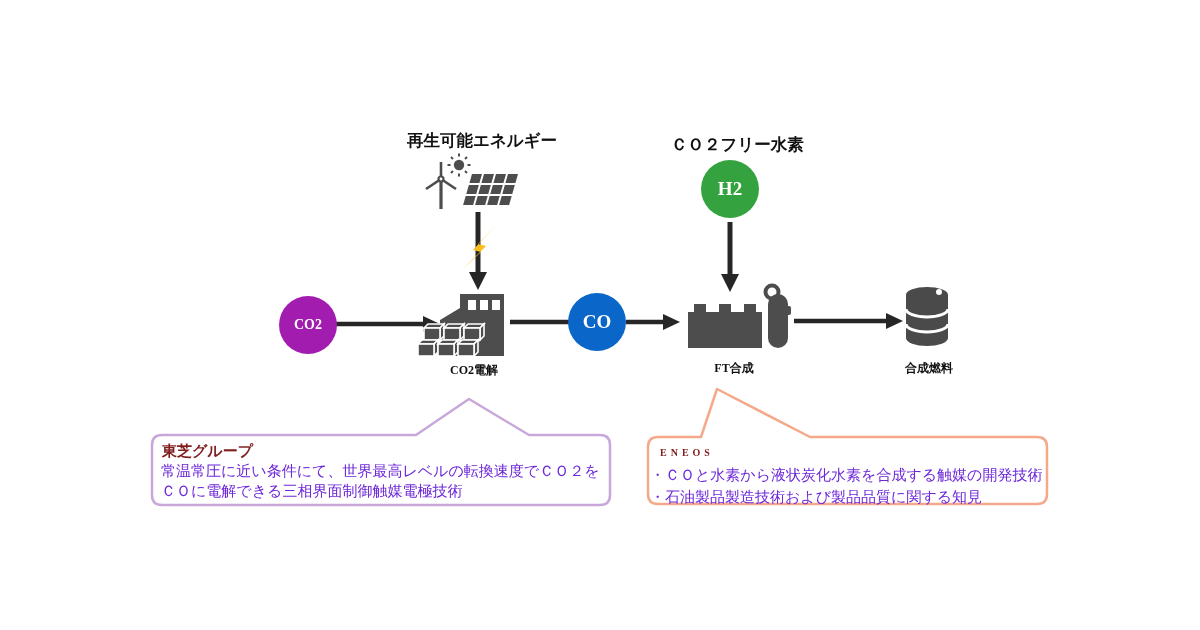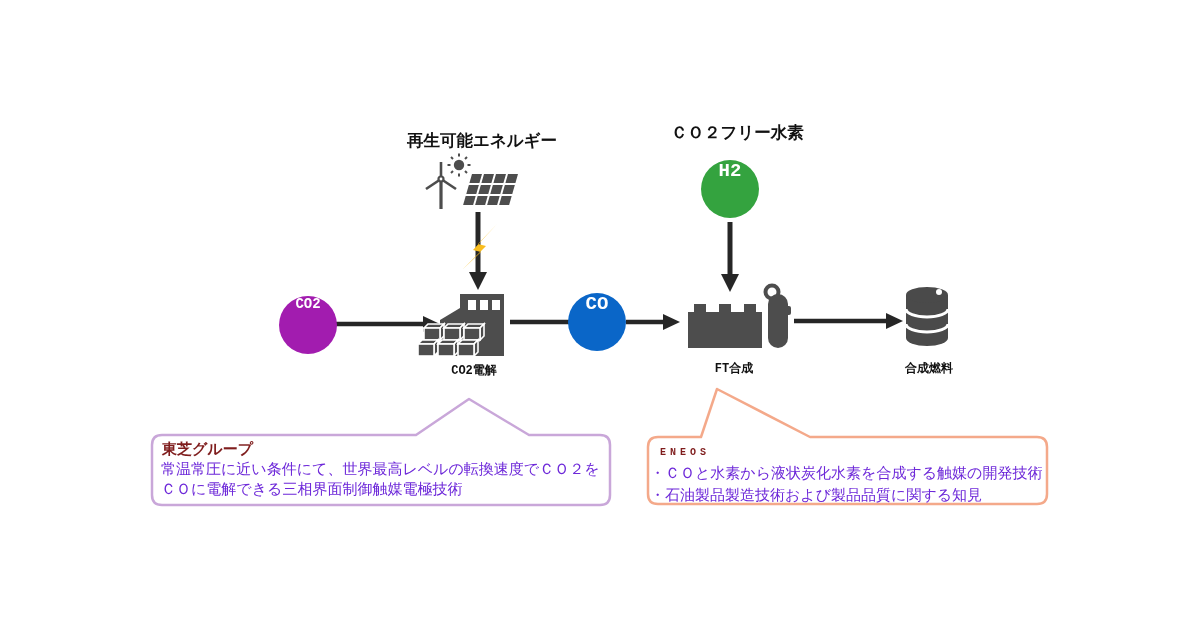--- a/index.html
+++ b/index.html
@@ -1,24 +1,24 @@
 <!DOCTYPE html>
 <html><head>
 <meta charset="utf-8">
 <style>
   html,body { margin:0; padding:0; background:#fff; }
   .canvas {
     position:relative; width:1200px; height:630px; background:#ffffff;
-    font-family:Liberation Mono, monospace; overflow:hidden;
+    font-family:Liberation Serif, serif; overflow:hidden;
   }
   .diagram-svg { position:absolute; left:0; top:0; width:1200px; height:630px; }
   .top-label { position:absolute; font-weight:bold; color:#111; font-size:16.5px; white-space:nowrap; }
   .node-circle {
     position:absolute; width:58px; height:58px; border-radius:50%;
-    display:flex; align-items:flex-start; justify-content:center;
+    display:flex; align-items:center; justify-content:center;
     color:#fff; font-weight:bold;
   }
   .circle-co2 { left:279px; top:296px; background:#a21caf; font-size:14px; }
   .circle-co  { left:568px; top:293px; background:#0a66c8; font-size:19px; }
   .circle-h2  { left:701px; top:160px; background:#34a33f; font-size:19px; }
   .flow-label { position:absolute; font-weight:bold; color:#111; font-size:12px; text-align:center; width:140px; white-space:nowrap; }
   .callout-text { position:absolute; color:#6d28d9; font-size:15px; line-height:20px; white-space:nowrap; }
   .callout-title { font-weight:bold; color:#7f1d1d; font-size:15px; }
   .eneos-title { font-size:10px; letter-spacing:4px; }
 </style>
@@ -145,21 +145,21 @@
       <path d="M5,40 A21,8 0 0 0 47,40" fill="none" stroke="#fff" stroke-width="3"></path>
       <circle cx="38" cy="8" r="3" fill="#fff"></circle>
     </g>
 
     <path d="M162,435 L416,435 L469,399 L529,435 L600,435 Q610,435 610,445 L610,495 Q610,505 600,505 L162,505 Q152,505 152,495 L152,445 Q152,435 162,435 Z" fill="#ffffff" stroke="#c9a7d9" stroke-width="2.5" stroke-linejoin="round"></path>
     <path d="M658,437 L701,437 L717,389 L810,437 L1037,437 Q1047,437 1047,447 L1047,494 Q1047,504 1037,504 L658,504 Q648,504 648,494 L648,447 Q648,437 658,437 Z" fill="#ffffff" stroke="#f4a98a" stroke-width="2.5" stroke-linejoin="round"></path>
   </svg>
 
   <div class="top-label" style="left:407px; top:130px;">再生可能エネルギー</div>
 
-  <div class="top-label" style="left:671px; top:122px;">ＣＯ２フリー水素</div>
+  <div class="top-label" style="left:671px; top:134px;">ＣＯ２フリー水素</div>
 
   <div class="node-circle circle-co2">
     <span>CO2</span>
   </div>
 
   <div class="node-circle circle-co">
     <span>CO</span>
   </div>
 
   <div class="node-circle circle-h2">

